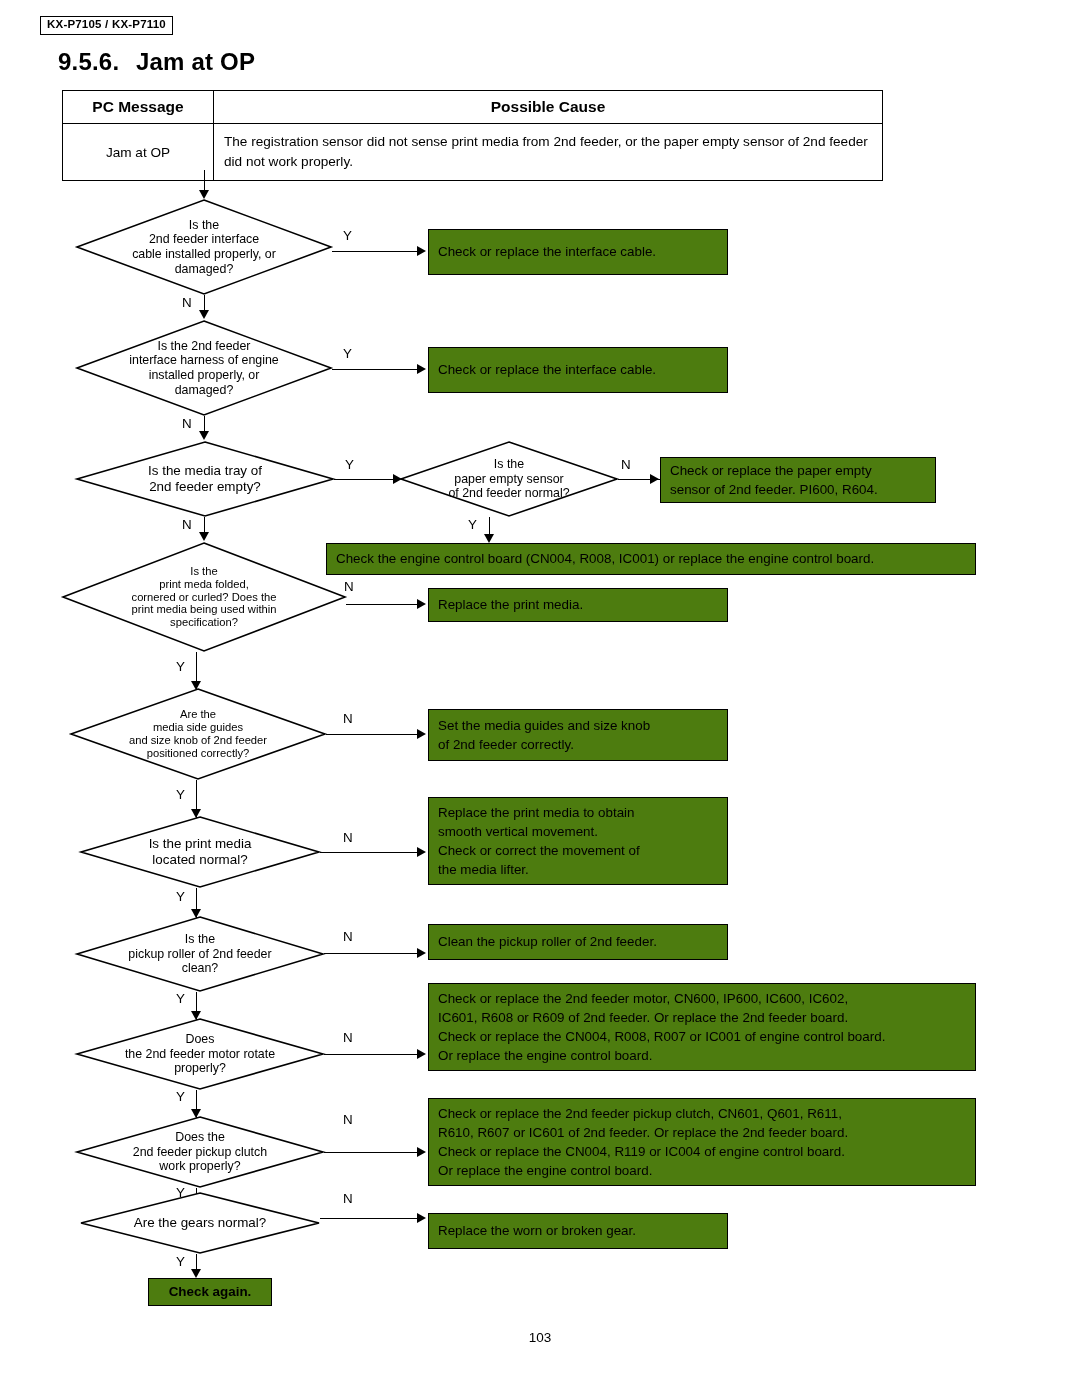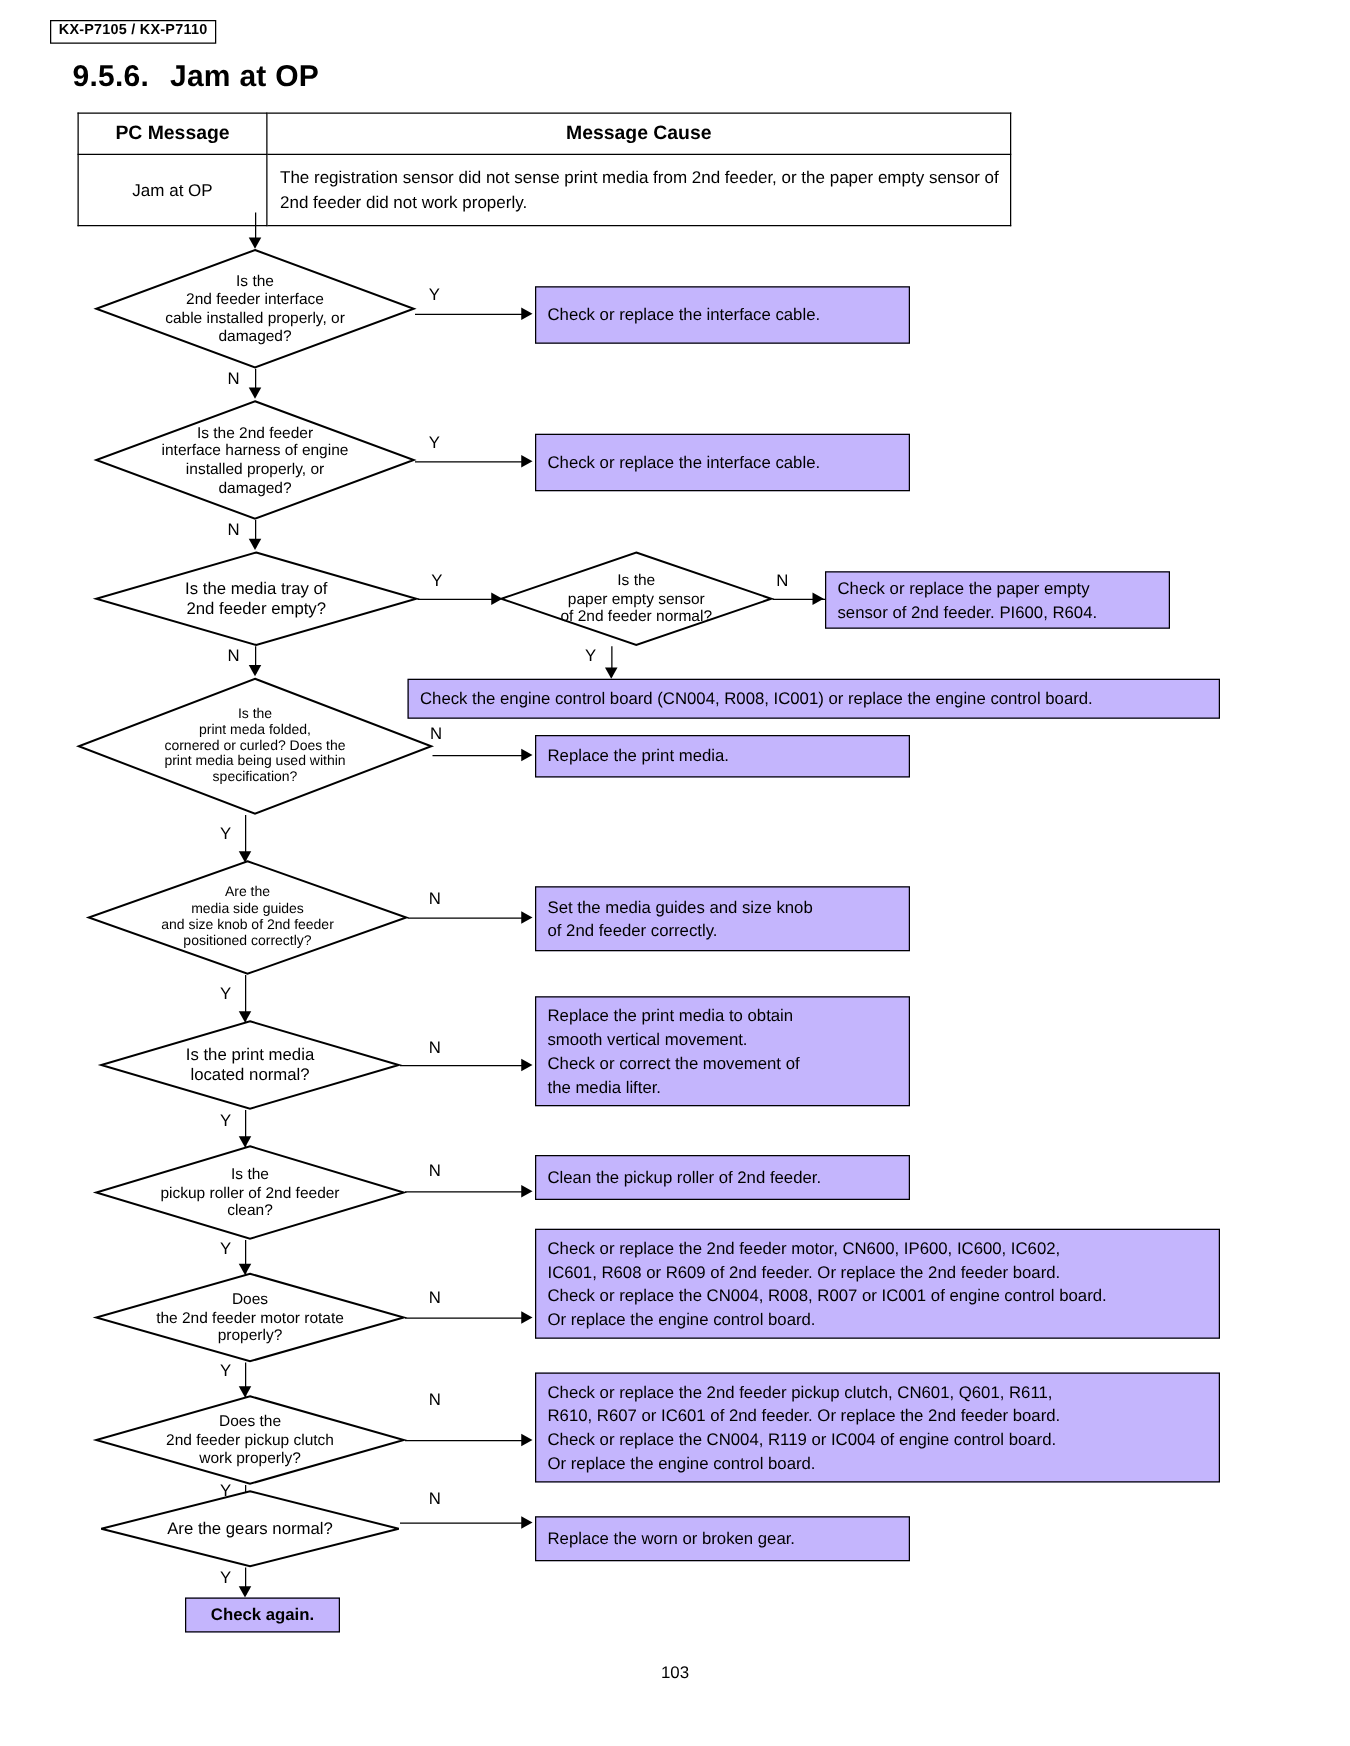--- a/index.html
+++ b/index.html
@@ -27,33 +27,33 @@
   .sec-head{
     position:absolute;left:58px;top:48px;
     font-size:24px;font-weight:bold;letter-spacing:.2px;
     white-space:nowrap;
   }
   .sec-head .num{display:inline-block;min-width:78px;}
   .sec-head .ttl{display:inline-block;}
 
   
   .tbl{
-    position:absolute;left:62px;top:90px;width:747px;
+    position:absolute;left:62px;top:90px;width:821px;
     border-collapse:collapse;table-layout:fixed;
   }
   .tbl td{border:1.4px solid #000;vertical-align:middle;}
   .tbl .c1{width:148px;text-align:center;}
   .tbl .hdr{height:30px;font-size:15.5px;font-weight:bold;text-align:center;}
   .tbl .body{height:50px;font-size:13.6px;}
   .tbl .body.c1{text-align:center;}
   .tbl .body.c2{text-align:left;padding:3px 0 3px 10px;line-height:1.45;}
 
   
   .box{
-    position:absolute;border:1.4px solid #000;background:#c4b5fd;
+    position:absolute;border:1.4px solid #000;background:#4d7c0f;
     font-size:13.4px;line-height:1.42;
     padding:5px 9px;box-sizing:border-box;
     display:flex;align-items:center;
   }
   .box span{display:block;width:100%;}
 
   
   .dia{
     position:absolute;
     display:flex;align-items:center;justify-content:center;
@@ -100,21 +100,21 @@
   </div>
 
   <div class="sec-head">
     <span class="num">9.5.6.</span><span class="ttl">Jam at OP</span>
   </div>
 
   <table class="tbl">
     <tbody>
         <tr>
       <td class="hdr c1">PC Message</td>
-      <td class="hdr c2">Message Cause</td>
+      <td class="hdr c2">Possible Cause</td>
     </tr>
     <tr>
       <td class="body c1">Jam at OP</td>
       <td class="body c2">The registration sensor did not sense print media from 2nd feeder, or the paper empty sensor of 2nd feeder did not work properly.</td>
     </tr>
   </tbody>
     </table>
 
   <div>
 

